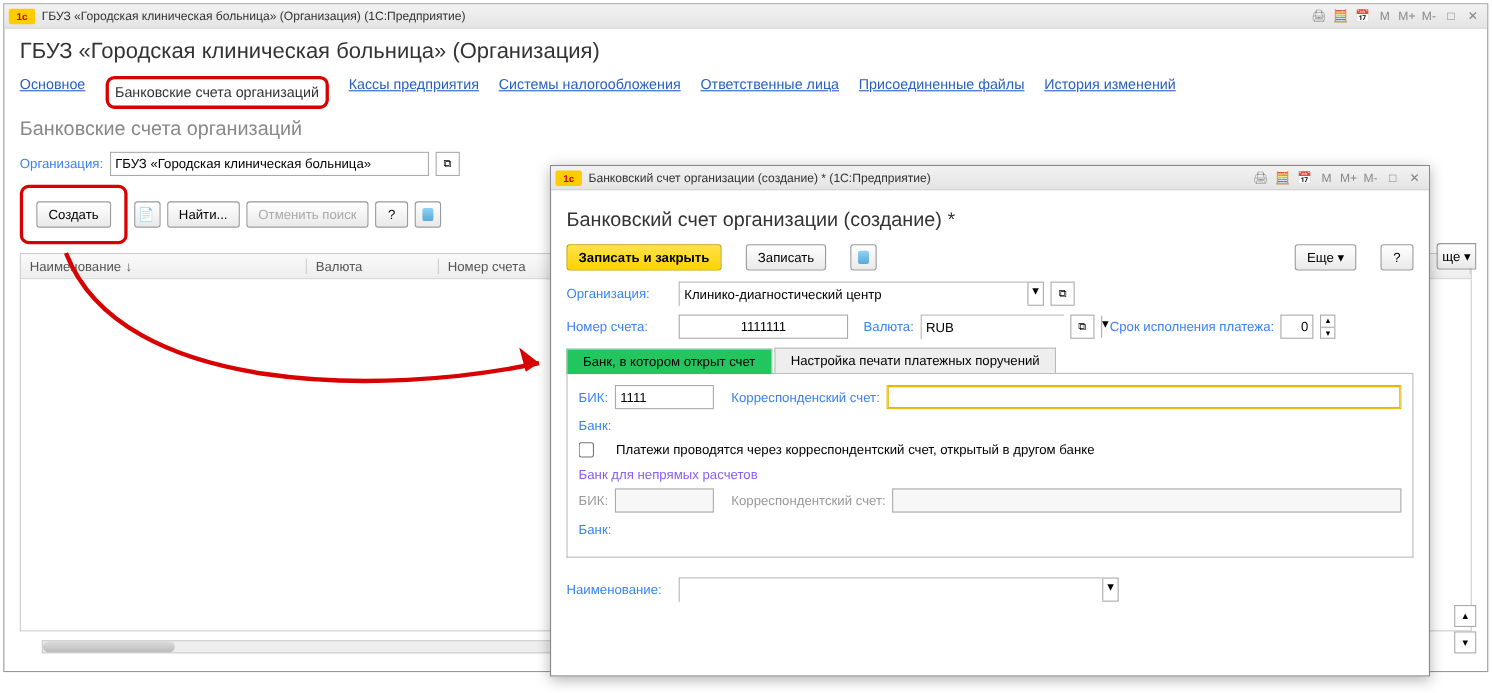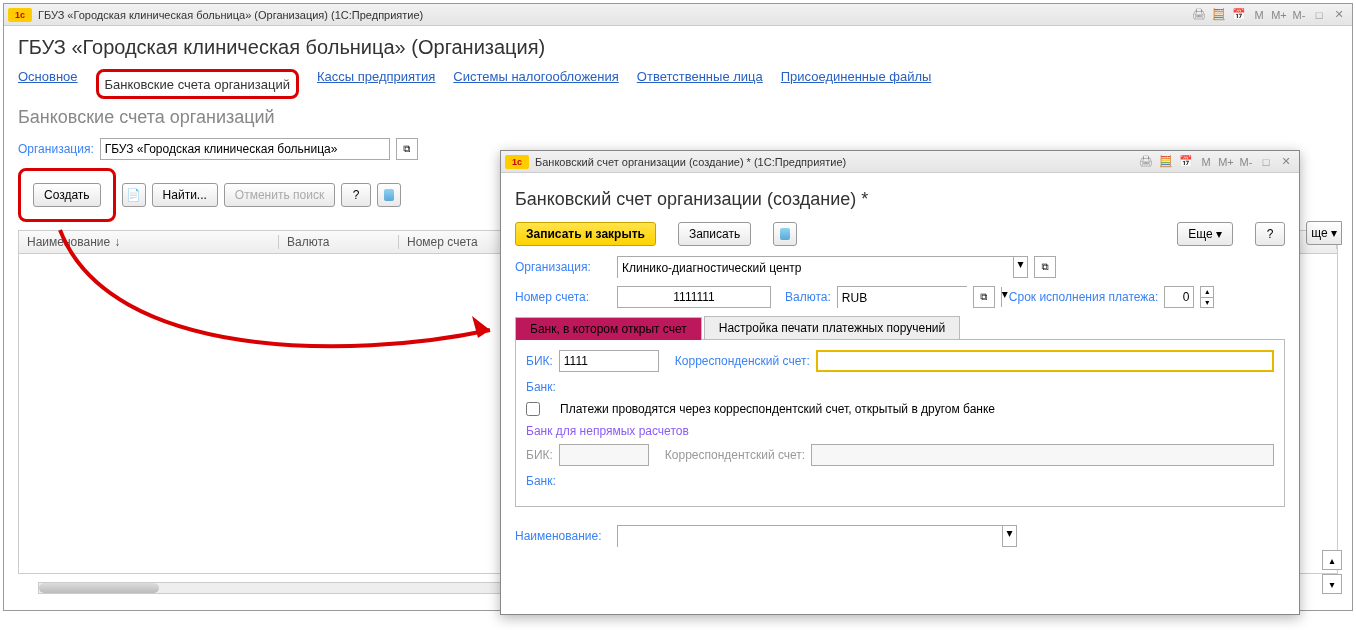--- a/index.html
+++ b/index.html
@@ -43,21 +43,21 @@
 
 .dialog { position: absolute; left: 500px; top: 150px; width: 800px; height: 465px; border: 1px solid #888; background: #fff; box-shadow: 0 3px 12px rgba(0,0,0,0.3); }
 .toolbar { display: flex; gap: 22px; margin-bottom: 10px; }
 .toolbar .spacer { flex: 1; }
 .dropbtn { display: inline-flex; align-items: center; gap: 4px; }
 .dd { width: 14px; text-align: center; border-left: 1px solid #aaa; }
 .open-btn { width: 22px; height: 22px; border: 1px solid #aaa; background: #fff; display: inline-flex; align-items: center; justify-content: center; font-size: 10px; }
 
 .tabs { display: flex; border-bottom: 1px solid #bbb; margin-top: 4px; }
 .tab { padding: 4px 14px; font-size: 12px; border: 1px solid #bbb; border-bottom: none; background: #eee; margin-right: 2px; cursor: pointer; }
-.tab.active { background: #be185d; position: relative; top: 1px; }
+.tab.active { background: #22c55e; position: relative; top: 1px; }
 .tabpane { border: 1px solid #bbb; border-top: none; padding: 10px; }
 .green { color: #8b5cf6; font-size: 12px; margin: 8px 0 6px; }
 .gray { color: #999; }
 .yellow-border { border: 1px solid #e6b800 !important; box-shadow: 0 0 0 1px #e6b800 inset; }
 .chk { display: flex; align-items: center; gap: 20px; font-size: 12px; margin: 6px 0; }
 .chk input { width: 14px; height: 14px; }
 
 .arrow-svg { position: absolute; left: 30px; top: 210px; width: 480px; height: 160px; pointer-events: none; }
 
 .right-pill { position: absolute; right: 10px; top: 216px; height: 26px; display: flex; align-items: center; gap: 2px; }
@@ -85,20 +85,21 @@
     <h1 class="page-title">ГБУЗ «Городская клиническая больница» (Организация)</h1>
     <div class="navtabs">
       <a>Основное</a>
       <span class="highlight-red">
         <a class="active">Банковские счета организаций</a>
       </span>
       <a>Кассы предприятия</a>
       <a>Системы налогообложения</a>
       <a>Ответственные лица</a>
       <a>Присоединенные файлы</a>
+      <a>История изменений</a>
     </div>
     <h2 class="section-title">Банковские счета организаций</h2>
     <div class="row">
       <span class="lbl">Организация:</span>
       <input type="text" style="width: 290px;" value="ГБУЗ «Городская клиническая больница»">
       <span class="open-btn">⧉</span>
     </div>
     <div class="row">
       <span class="highlight-red" style="padding:12px">
         <button class="btn">Создать</button>
@@ -161,21 +162,21 @@
       <span class="iconbtn">
           <span class="cyl"></span>
         </span>
       <span class="spacer"></span>
       <button class="btn dropbtn">Еще ▾</button>
       <button class="btn" style="width:30px">?</button>
     </div>
 
     <div class="row">
       <span class="lbl" style="width:96px">Организация:</span>
-      <div style="display:flex;width:411px;border:1px solid #aaa;height:22px">
+      <div style="display:flex;width:332px;border:1px solid #aaa;height:22px">
         <input type="text" style="flex: 1 1 0%; border: none;" value="Клинико-диагностический центр">
         <span class="dd">▾</span>
       </div>
       <span class="open-btn">⧉</span>
     </div>
 
     <div class="row">
       <span class="lbl" style="width:96px">Номер счета:</span>
       <input type="text" style="width: 154px; text-align: center;" value="1111111">
       <span class="lbl" style="margin-left:8px">Валюта:</span>
@@ -192,21 +193,21 @@
       </div>
     </div>
 
     <div class="tabs">
       <div class="tab active">Банк, в котором открыт счет</div>
       <div class="tab">Настройка печати платежных поручений</div>
     </div>
     <div class="tabpane">
       <div class="row">
         <span class="lbl">БИК:</span>
-        <input type="text" style="width: 100px;" value="1111">
+        <input type="text" style="width: 90px;" value="1111">
         <span class="lbl" style="margin-left:10px">Корреспонденский счет:</span>
         <input type="text" class="yellow-border" style="flex: 1 1 0%;">
       </div>
       <div class="row">
           <span class="lbl">Банк:</span>
         </div>
       <label class="chk">
         <input type="checkbox" style="">
         <span>Платежи проводятся через корреспондентский счет, открытый в другом банке</span>
       </label>

